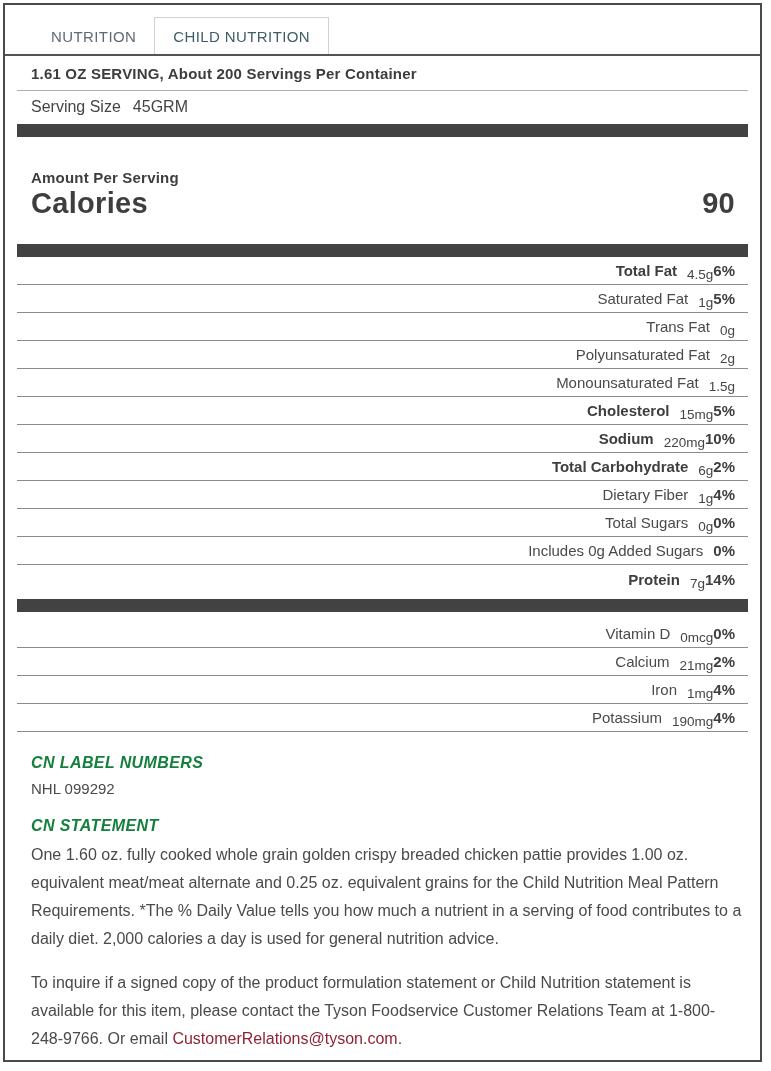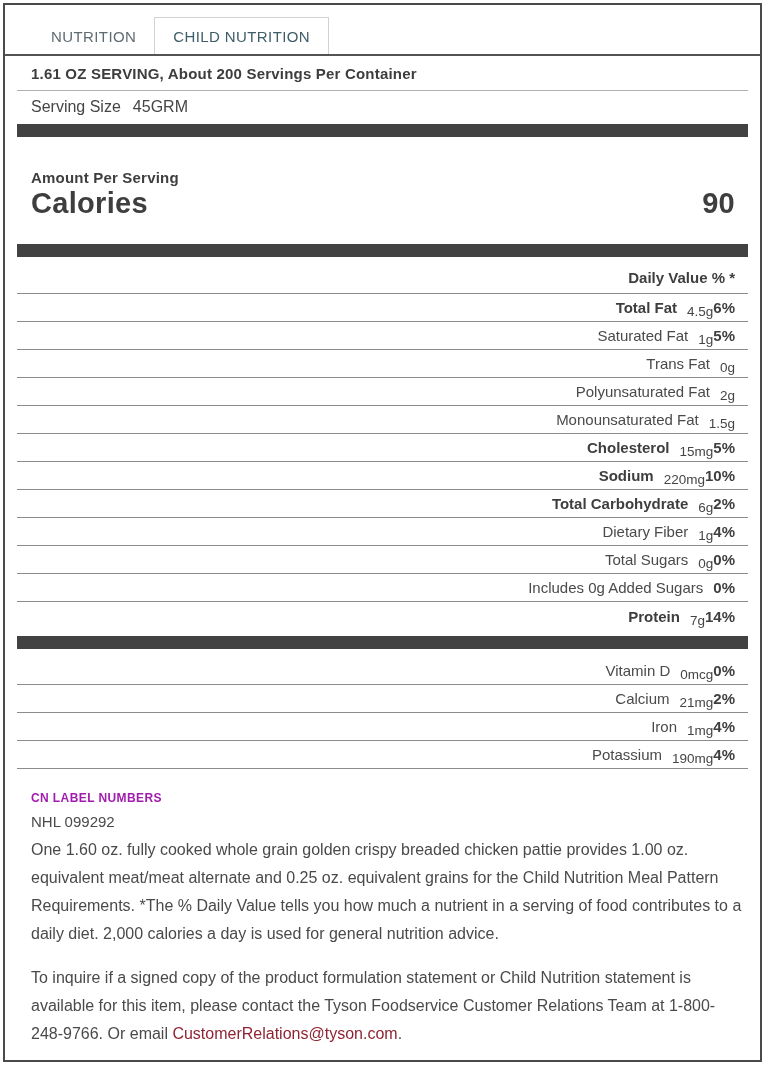--- a/index.html
+++ b/index.html
@@ -31,21 +31,21 @@
   .nrow{display:flex;justify-content:flex-end;align-items:center;height:28px;border-bottom:1px solid #8c8c8c;box-sizing:border-box;}
   .nrow .nm{padding-left:14px;font-size:15px;color:#4a4a4a;display:flex;align-items:baseline;}
   .nrow.indent1 .nm{padding-left:42px;}
   .nrow.indent2 .nm{padding-left:60px;}
   .nrow .label.b{font-weight:bold;color:#3e3e3e;}
   .amt{font-size:13.5px;margin-left:10px;position:relative;top:3px;color:#454545;}
   .dv{font-weight:bold;font-size:15px;color:#3e3e3e;padding-right:13px;}
   #nutrient-rows .nrow:last-child{border-bottom:none;}
   #vitamin-rows{margin-top:8px;}
 
-  .cnh{font-weight:bold;font-size:12px;color:#a21caf;letter-spacing:.4px;}
+  .cnh{font-weight:bold;font-size:16px;color:#15803d;letter-spacing:.4px;font-style:italic;}
   .cn1{margin-top:22px;}
   .cnv{font-size:15px;color:#4a4a4a;margin-top:8px;}
   .cn2{margin-top:20px;}
   .para{font-size:16px;line-height:28px;color:#4a4a4a;padding-right:6px;margin-top:6px;}
   .para2{margin-top:16px;}
   a.email{color:#8f2333;text-decoration:none;cursor:pointer;}
 </style>
 </head>
 <body>
 
@@ -67,21 +67,20 @@
 
     <div class="aps">Amount Per Serving</div>
 
     <div class="calrow">
       <div class="cal">Calories</div>
       <div class="cal">90</div>
     </div>
 
     <div class="bar"></div>
 
-    <div class="dvh">Daily Value % *</div>
 
     <div id="nutrient-rows">
         <div class="nrow indent0">
           <div class="nm">
             <span class="label b">Total Fat</span>
             <span class="amt">4.5g</span>
           </div>
           <div class="dv">6%</div>
         </div>
         <div class="nrow indent1">
@@ -192,20 +191,21 @@
             <span class="label">Potassium</span>
             <span class="amt">190mg</span>
           </div>
           <div class="dv">4%</div>
         </div>
       </div>
 
     <div class="cnh cn1 pl">CN LABEL NUMBERS</div>
     <div class="cnv pl">NHL 099292</div>
 
+    <div class="cnh cn2 pl">CN STATEMENT</div>
     <div class="para pl">One 1.60 oz. fully cooked whole grain golden crispy breaded chicken pattie provides 1.00 oz. equivalent meat/meat alternate and 0.25 oz. equivalent grains for the Child Nutrition Meal Pattern Requirements. *The % Daily Value tells you how much a nutrient in a serving of food contributes to a daily diet. 2,000 calories a day is used for general nutrition advice.</div>
 
     <div class="para para2 pl">
       <span>To inquire if a signed copy of the product formulation statement or Child Nutrition statement is available for this item, please contact the Tyson Foodservice Customer Relations Team at 1-800-248-9766. Or email </span><a class="email">CustomerRelations@tyson.com</a><span>.</span>
     </div>
   </div>
 
 </div>
 
 </body></html>

